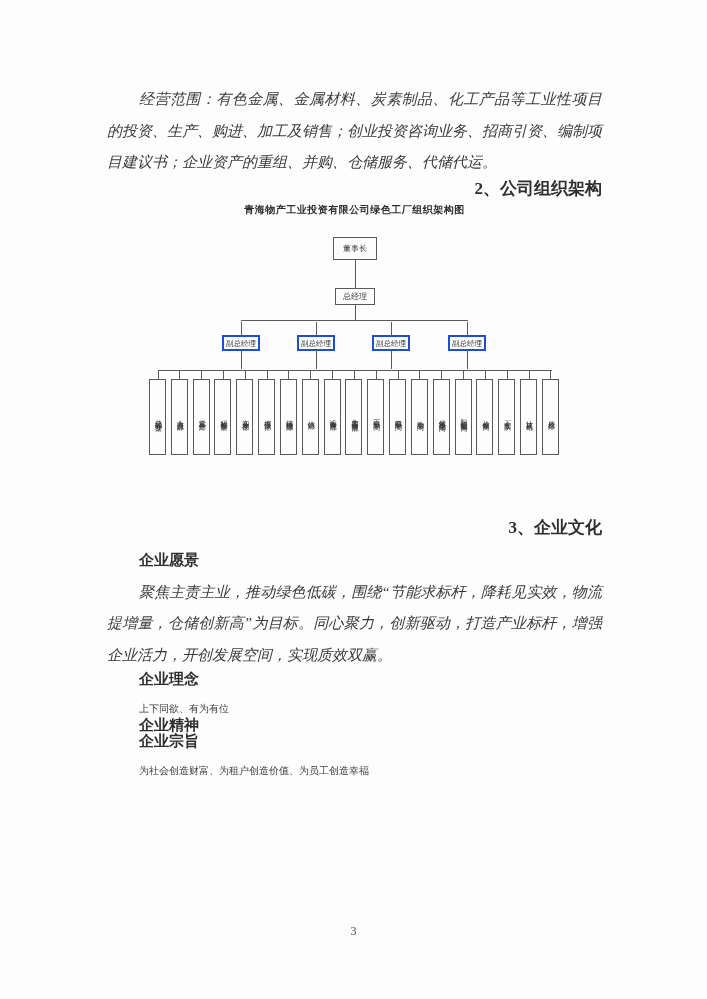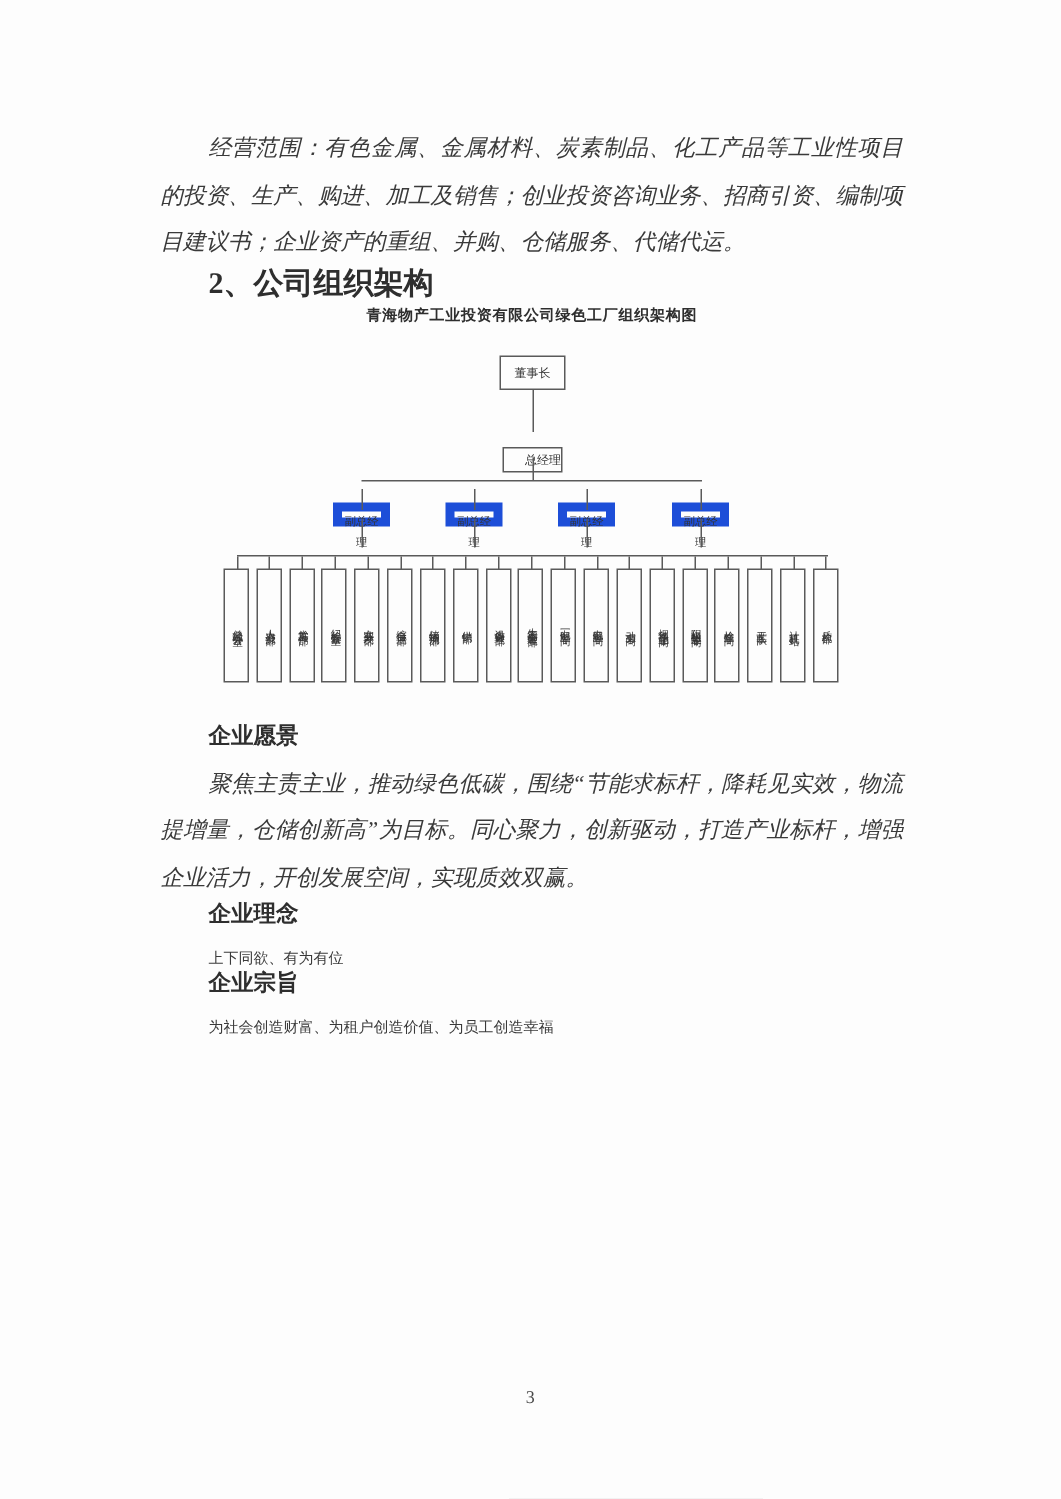--- a/index.html
+++ b/index.html
@@ -20,25 +20,26 @@
   }
   .para {
     font-size:15px;
     line-height:31.5px;
     text-align:justify;
     text-indent:32px;
     color:#3a3a3a;
     font-style:italic;
   }
   .heading {
-    font-size:20px;
+    font-size:17px;
     line-height:16px;
     font-weight:bold;
     text-indent:32px;
     color:#2e2e2e;
+    text-align:right;
   }
   .subheading {
     font-size:15px;
     line-height:16px;
     font-weight:bold;
     text-indent:32px;
     color:#2e2e2e;
   }
   .single-line {
     font-size:10px;
@@ -69,31 +70,31 @@
     letter-spacing:0.5px;
   }
   .obox {
     position:absolute;
     border:1px solid #5a5a5a;
     background:#fdfdfd;
     text-align:center;
     color:#333333;
   }
   .box-chairman { left:226px; top:40px; width:44px; height:23px; line-height:21px; font-size:8px; }
-  .box-gm       { left:228px; top:101px; width:40px; height:17px; line-height:15px; font-size:8px;text-align:right; }
+  .box-gm       { left:228px; top:91px; width:40px; height:17px; line-height:15px; font-size:8px; }
   .vline { position:absolute; width:1px; background:#5a5a5a; }
   .hline { position:absolute; height:1px; background:#5a5a5a; }
   .stub-chairman-gm { left:248px; top:63px;  height:28px; }
   .stub-gm-bus      { left:248px; top:108px; height:15px; }
   .bus-deputies     { left:134px; top:123px; width:227px; }
   .bus-departments  { left:51px;  top:173px; width:394px; }
   .deputy-box {
     position:absolute;
     top:138px; width:38px; height:16px;
-    border:6px solid #1d4ed8;
+    border:2px solid #1d4ed8;
     background:#fdfdfd;
     line-height:14px; font-size:7.5px;
     text-align:center; color:#333333;
   }
   .deputy-box:nth-child(1){ left:115px; }
   .deputy-box:nth-child(2){ left:190px; }
   .deputy-box:nth-child(3){ left:265px; }
   .deputy-box:nth-child(4){ left:341px; }
   .deputy-box::before, .deputy-box::after {
     content:''; position:absolute; left:50%; width:1px; background:#5a5a5a;
@@ -217,26 +218,28 @@
           </div>
           <div class="dept-box">
             <span>计算机站</span>
           </div>
           <div class="dept-box">
             <span>质检部</span>
           </div>
         </div>
     </div>
 
+    <div class="heading h3">3、企业文化</div>
 
     <div class="subheading m-vision-label">企业愿景</div>
     <p class="para m-vision-text">聚焦主责主业，推动绿色低碳，围绕“节能求标杆，降耗见实效，物流提增量，仓储创新高”为目标。同心聚力，创新驱动，打造产业标杆，增强企业活力，开创发展空间，实现质效双赢。</p>
 
     <div class="subheading m-label">企业理念</div>
     <div class="single-line m-text">上下同欲、有为有位</div>
 
+    <div class="subheading m-label">企业精神</div>
 
     <div class="subheading m-label">企业宗旨</div>
     <div class="single-line m-text">为社会创造财富、为租户创造价值、为员工创造幸福</div>
   </div>
 
   <div class="page-number">3</div>
 </div>
 
 </body></html>

